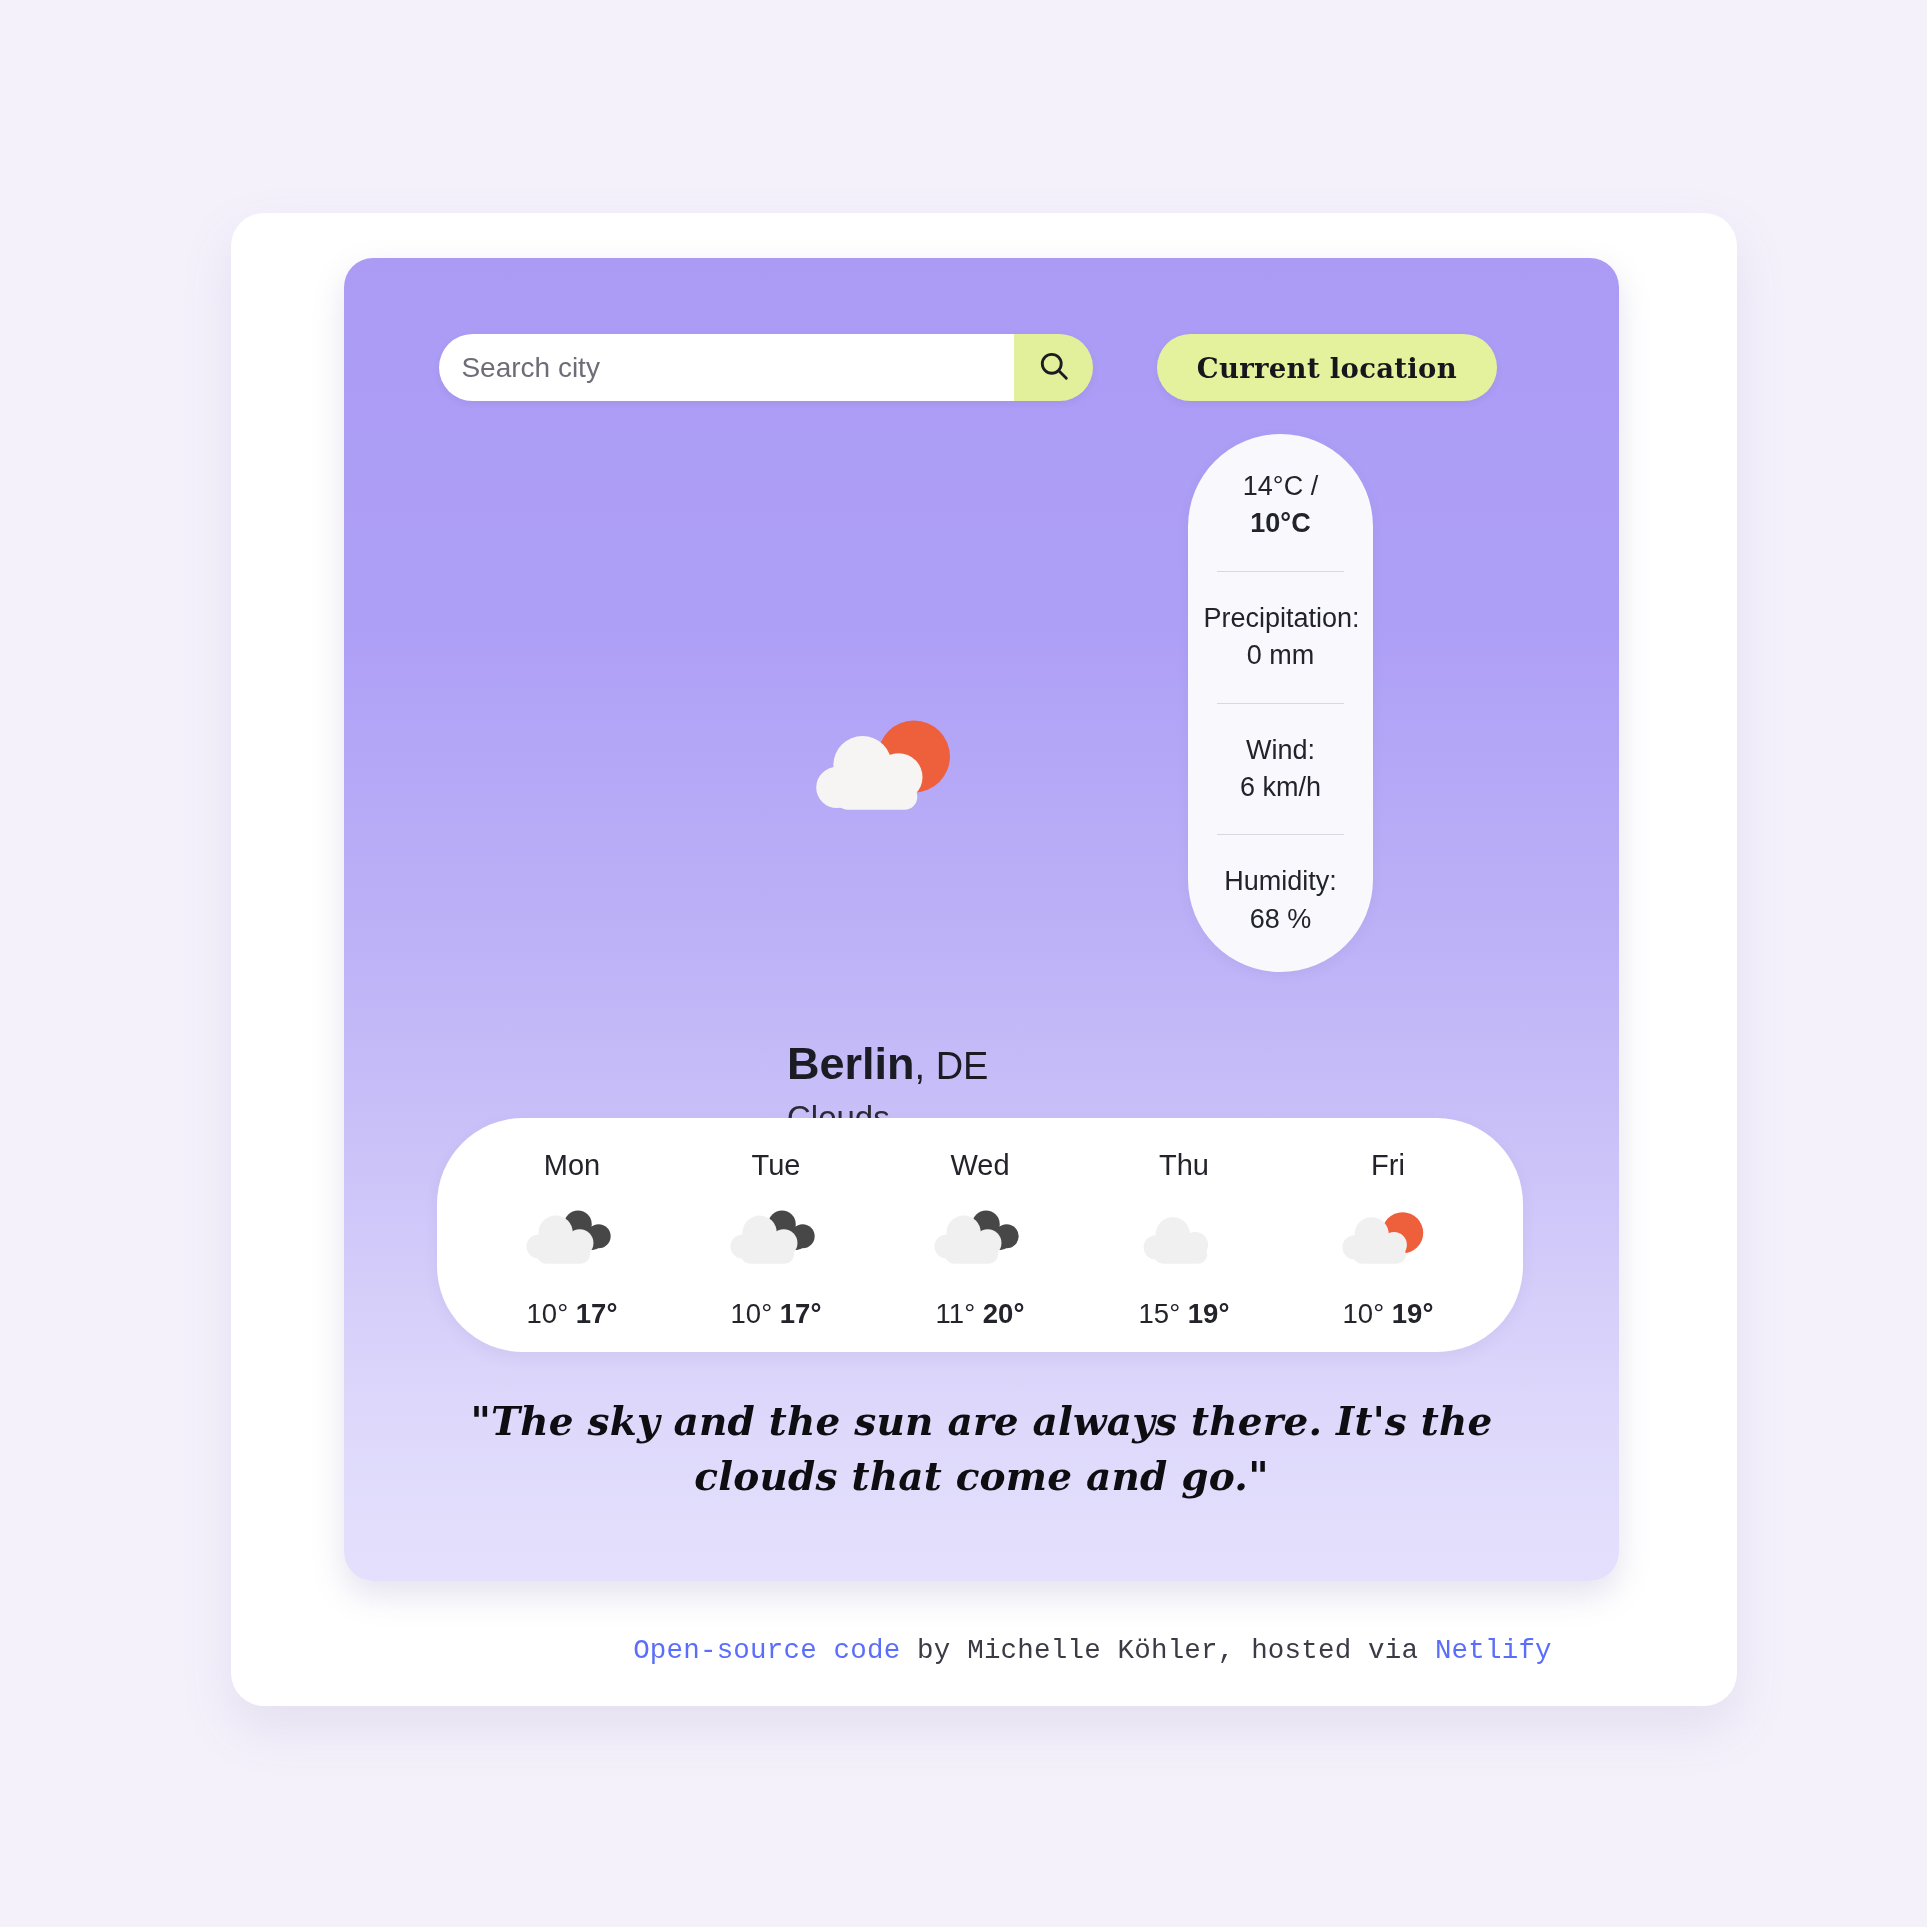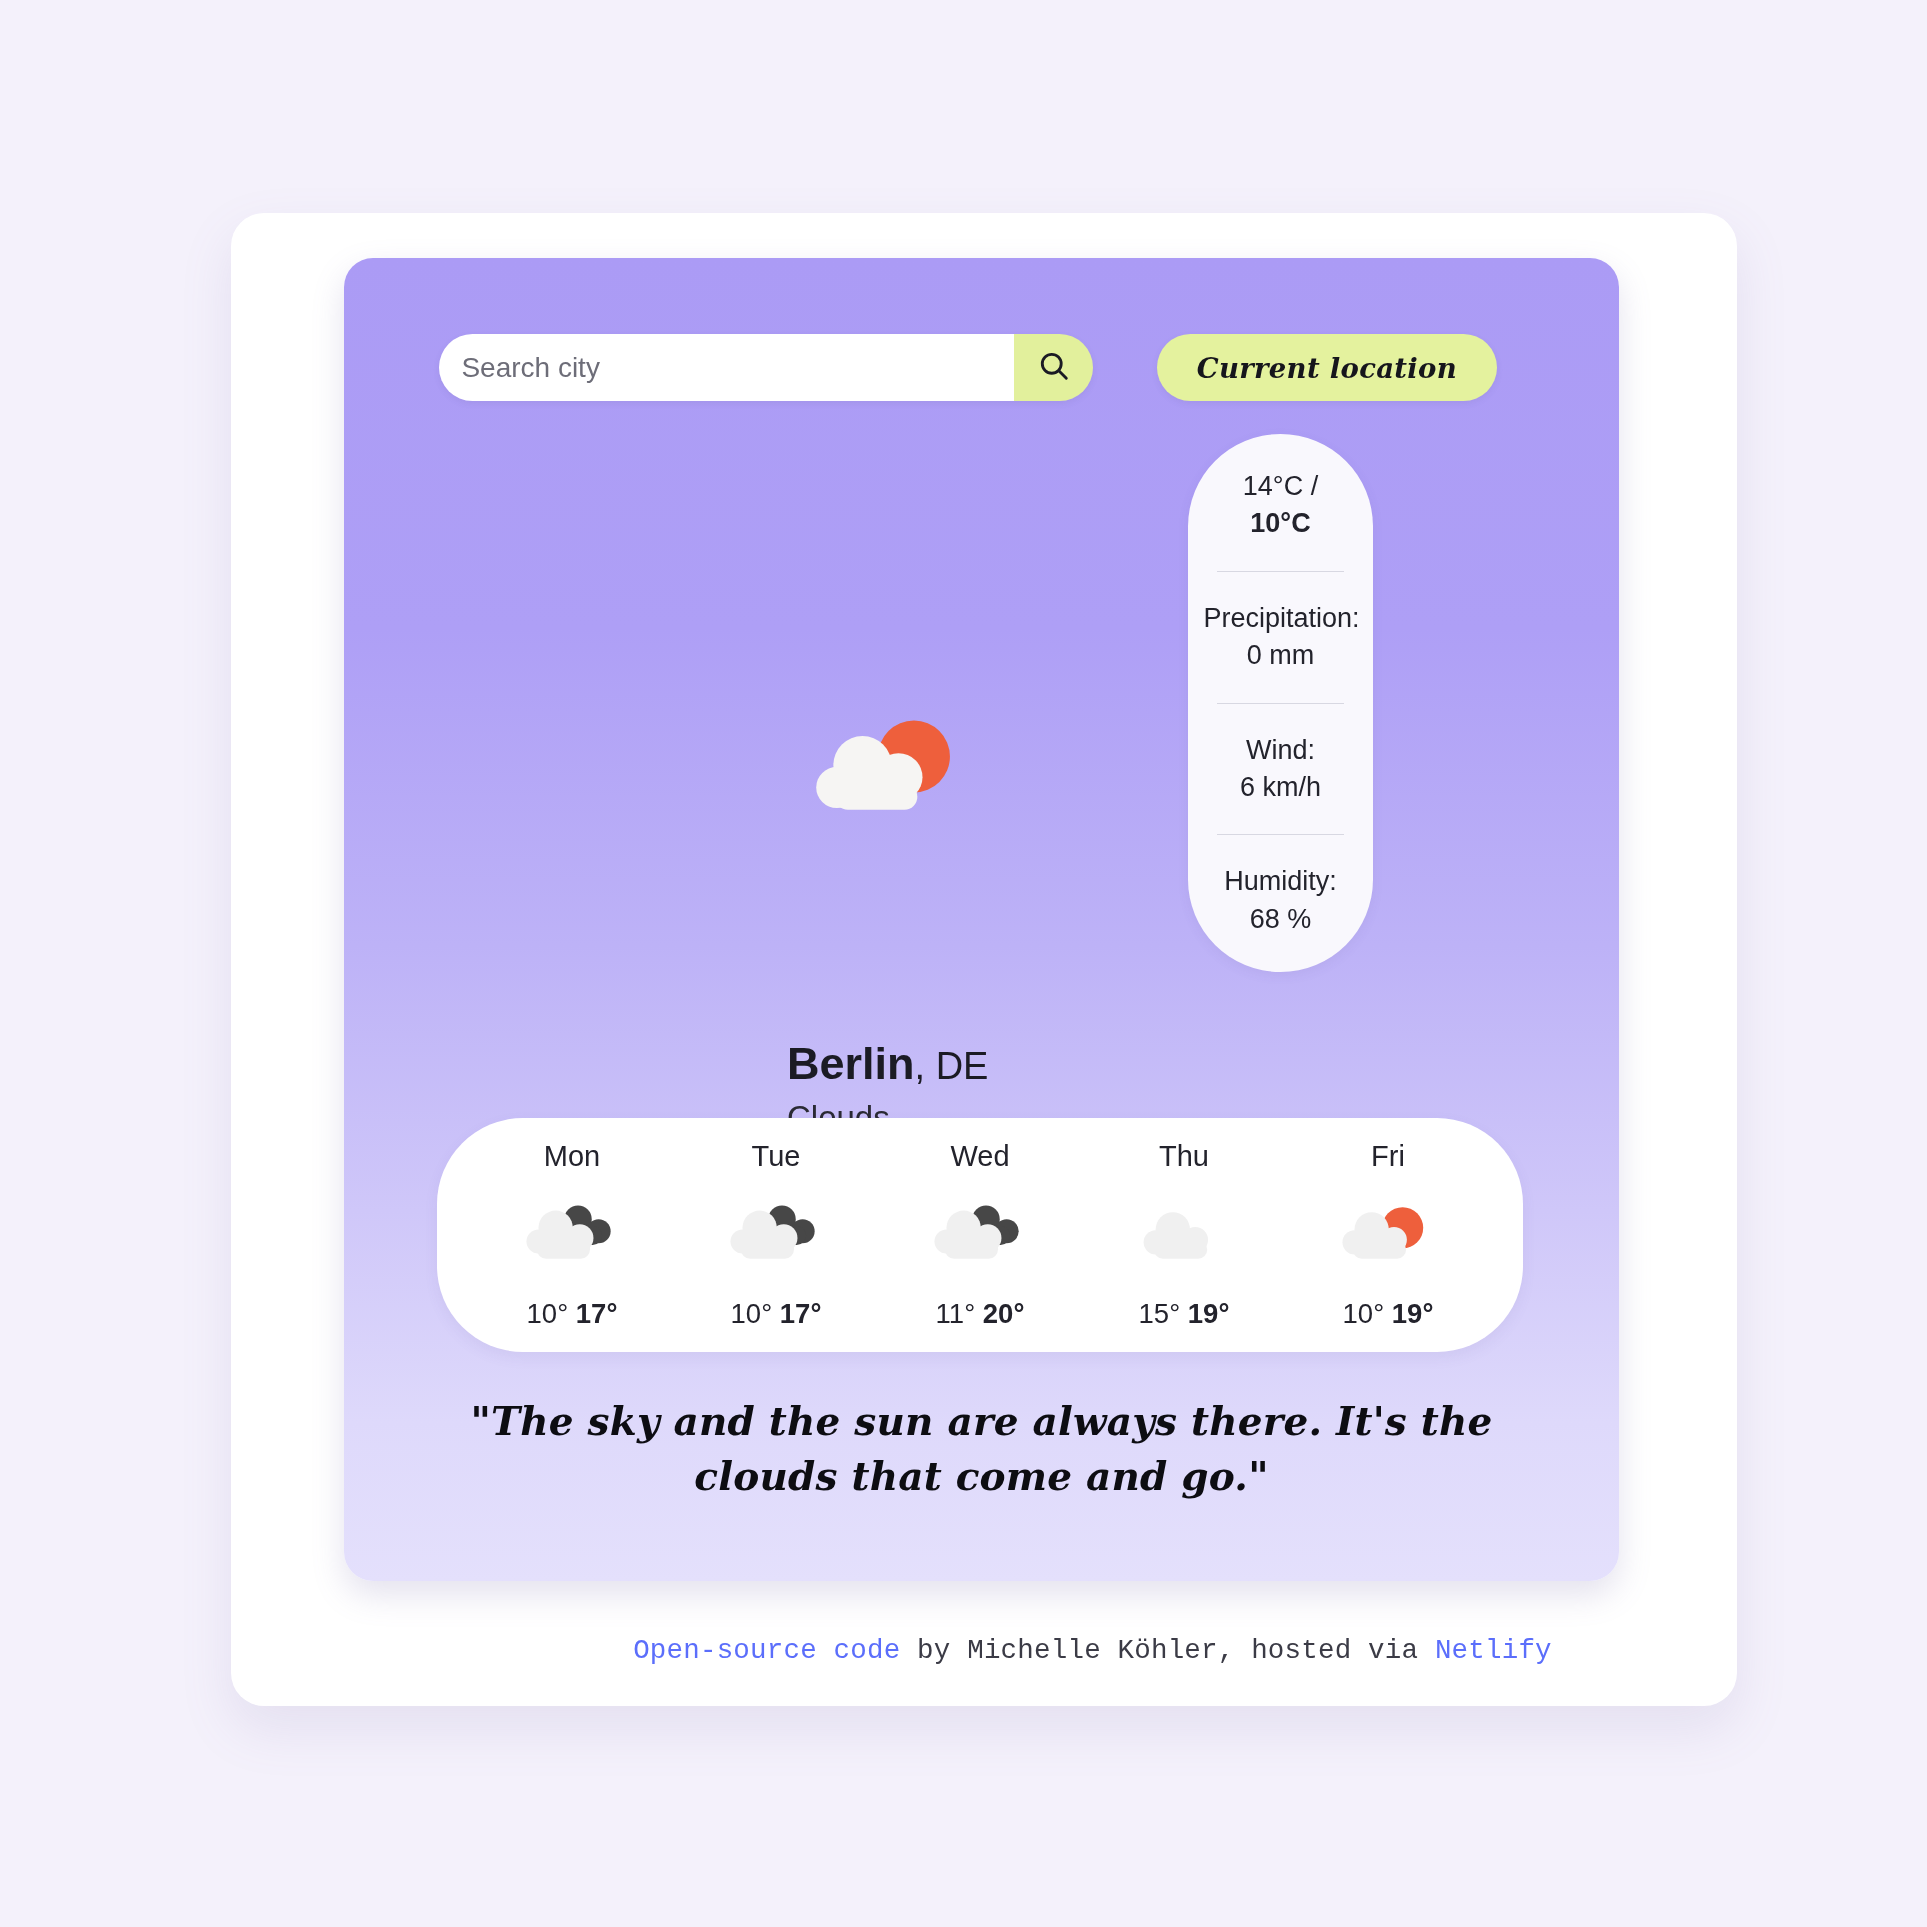--- a/index.html
+++ b/index.html
@@ -108,21 +108,20 @@
     top: 76px;
     height: 67px;
     padding: 0 40px;
     background: #e4f29e;
     border: none;
     border-radius: 34px;
     display: flex;
     align-items: center;
     justify-content: center;
     font-family: "DejaVu Serif", serif;
-    font-style: italic;
     font-weight: bold;
     font-size: 27.5px;
     color: #16161c;
     letter-spacing: 0.3px;
     cursor: pointer;
     box-shadow: 0 2.6px 6.9px rgba(90, 80, 140, 0.10);
   }
 
   
   .hero-icon {
@@ -241,20 +240,21 @@
     padding: 22.4px 33px;
     box-sizing: border-box;
     box-shadow: 0 5.2px 13.8px rgba(100, 90, 150, 0.08);
   }
   .day {
     flex: 1;
     display: flex;
     flex-direction: column;
     align-items: center;
     justify-content: space-between;
+    margin-top: 9px;
   }
   .day-label {
     font-size: 29px;
     color: #23232c;
   }
   .day-icon {
     width: 102px;
     height: 67px;
     position: relative;
   }

